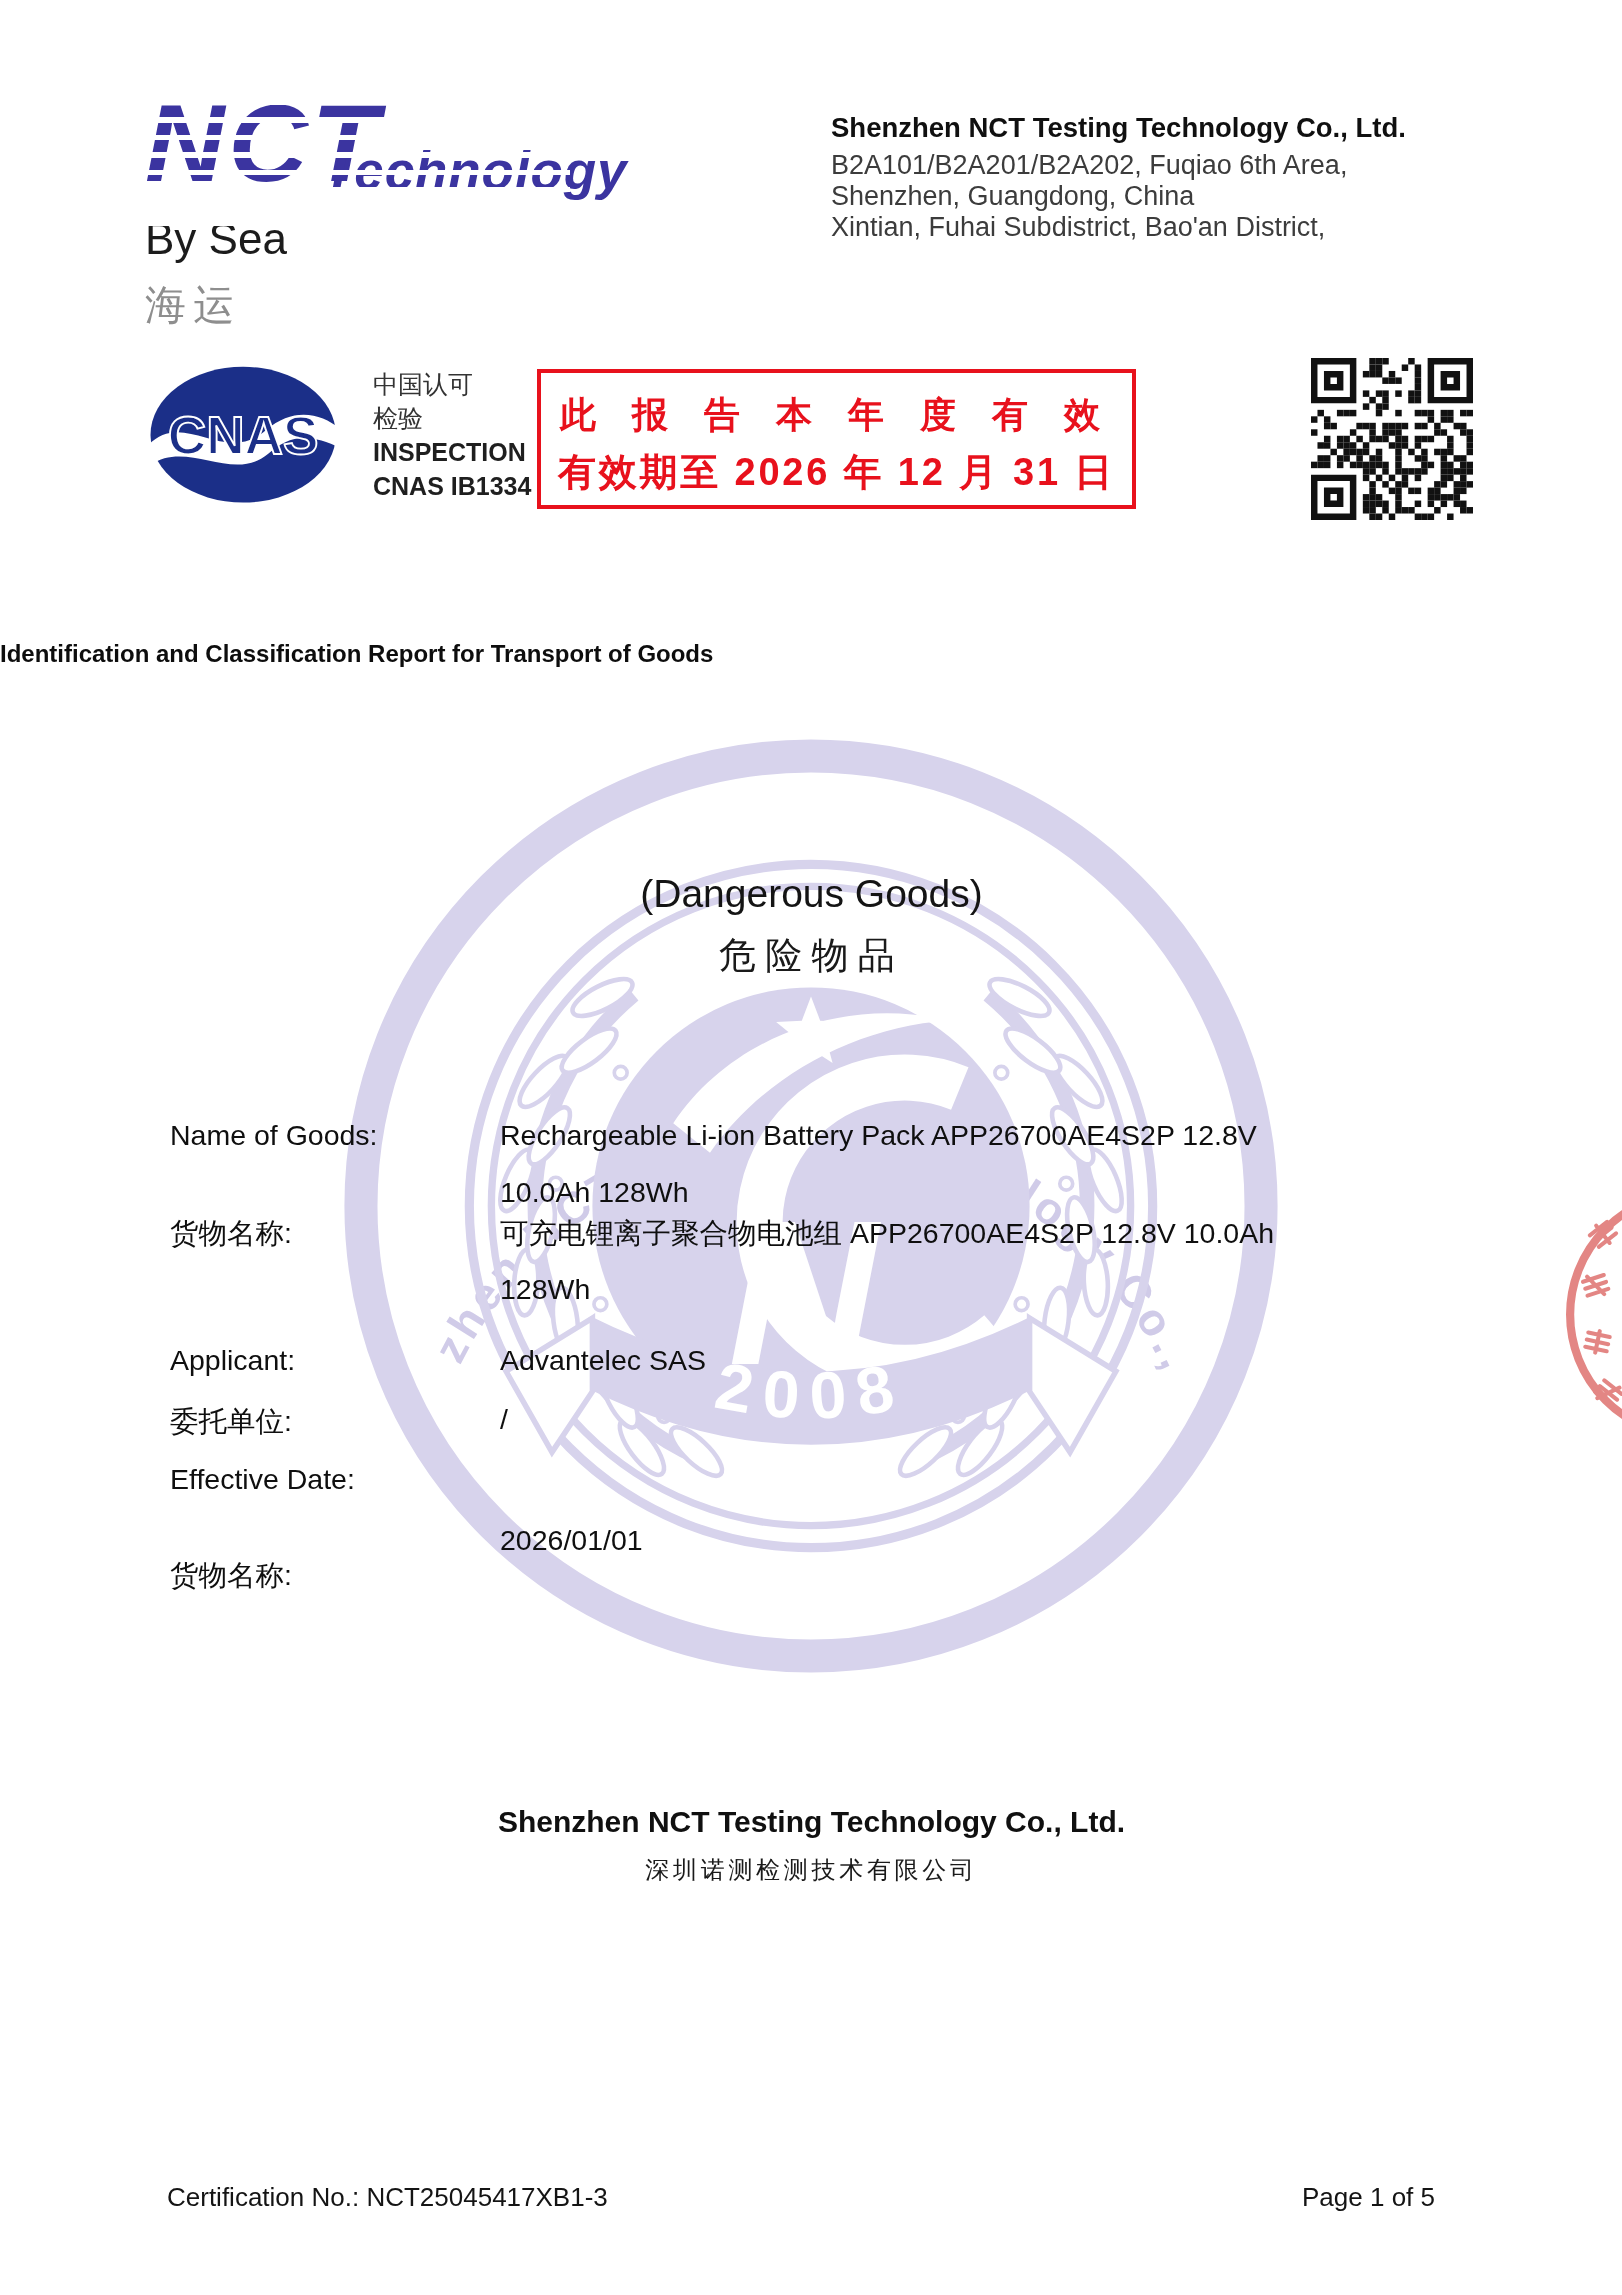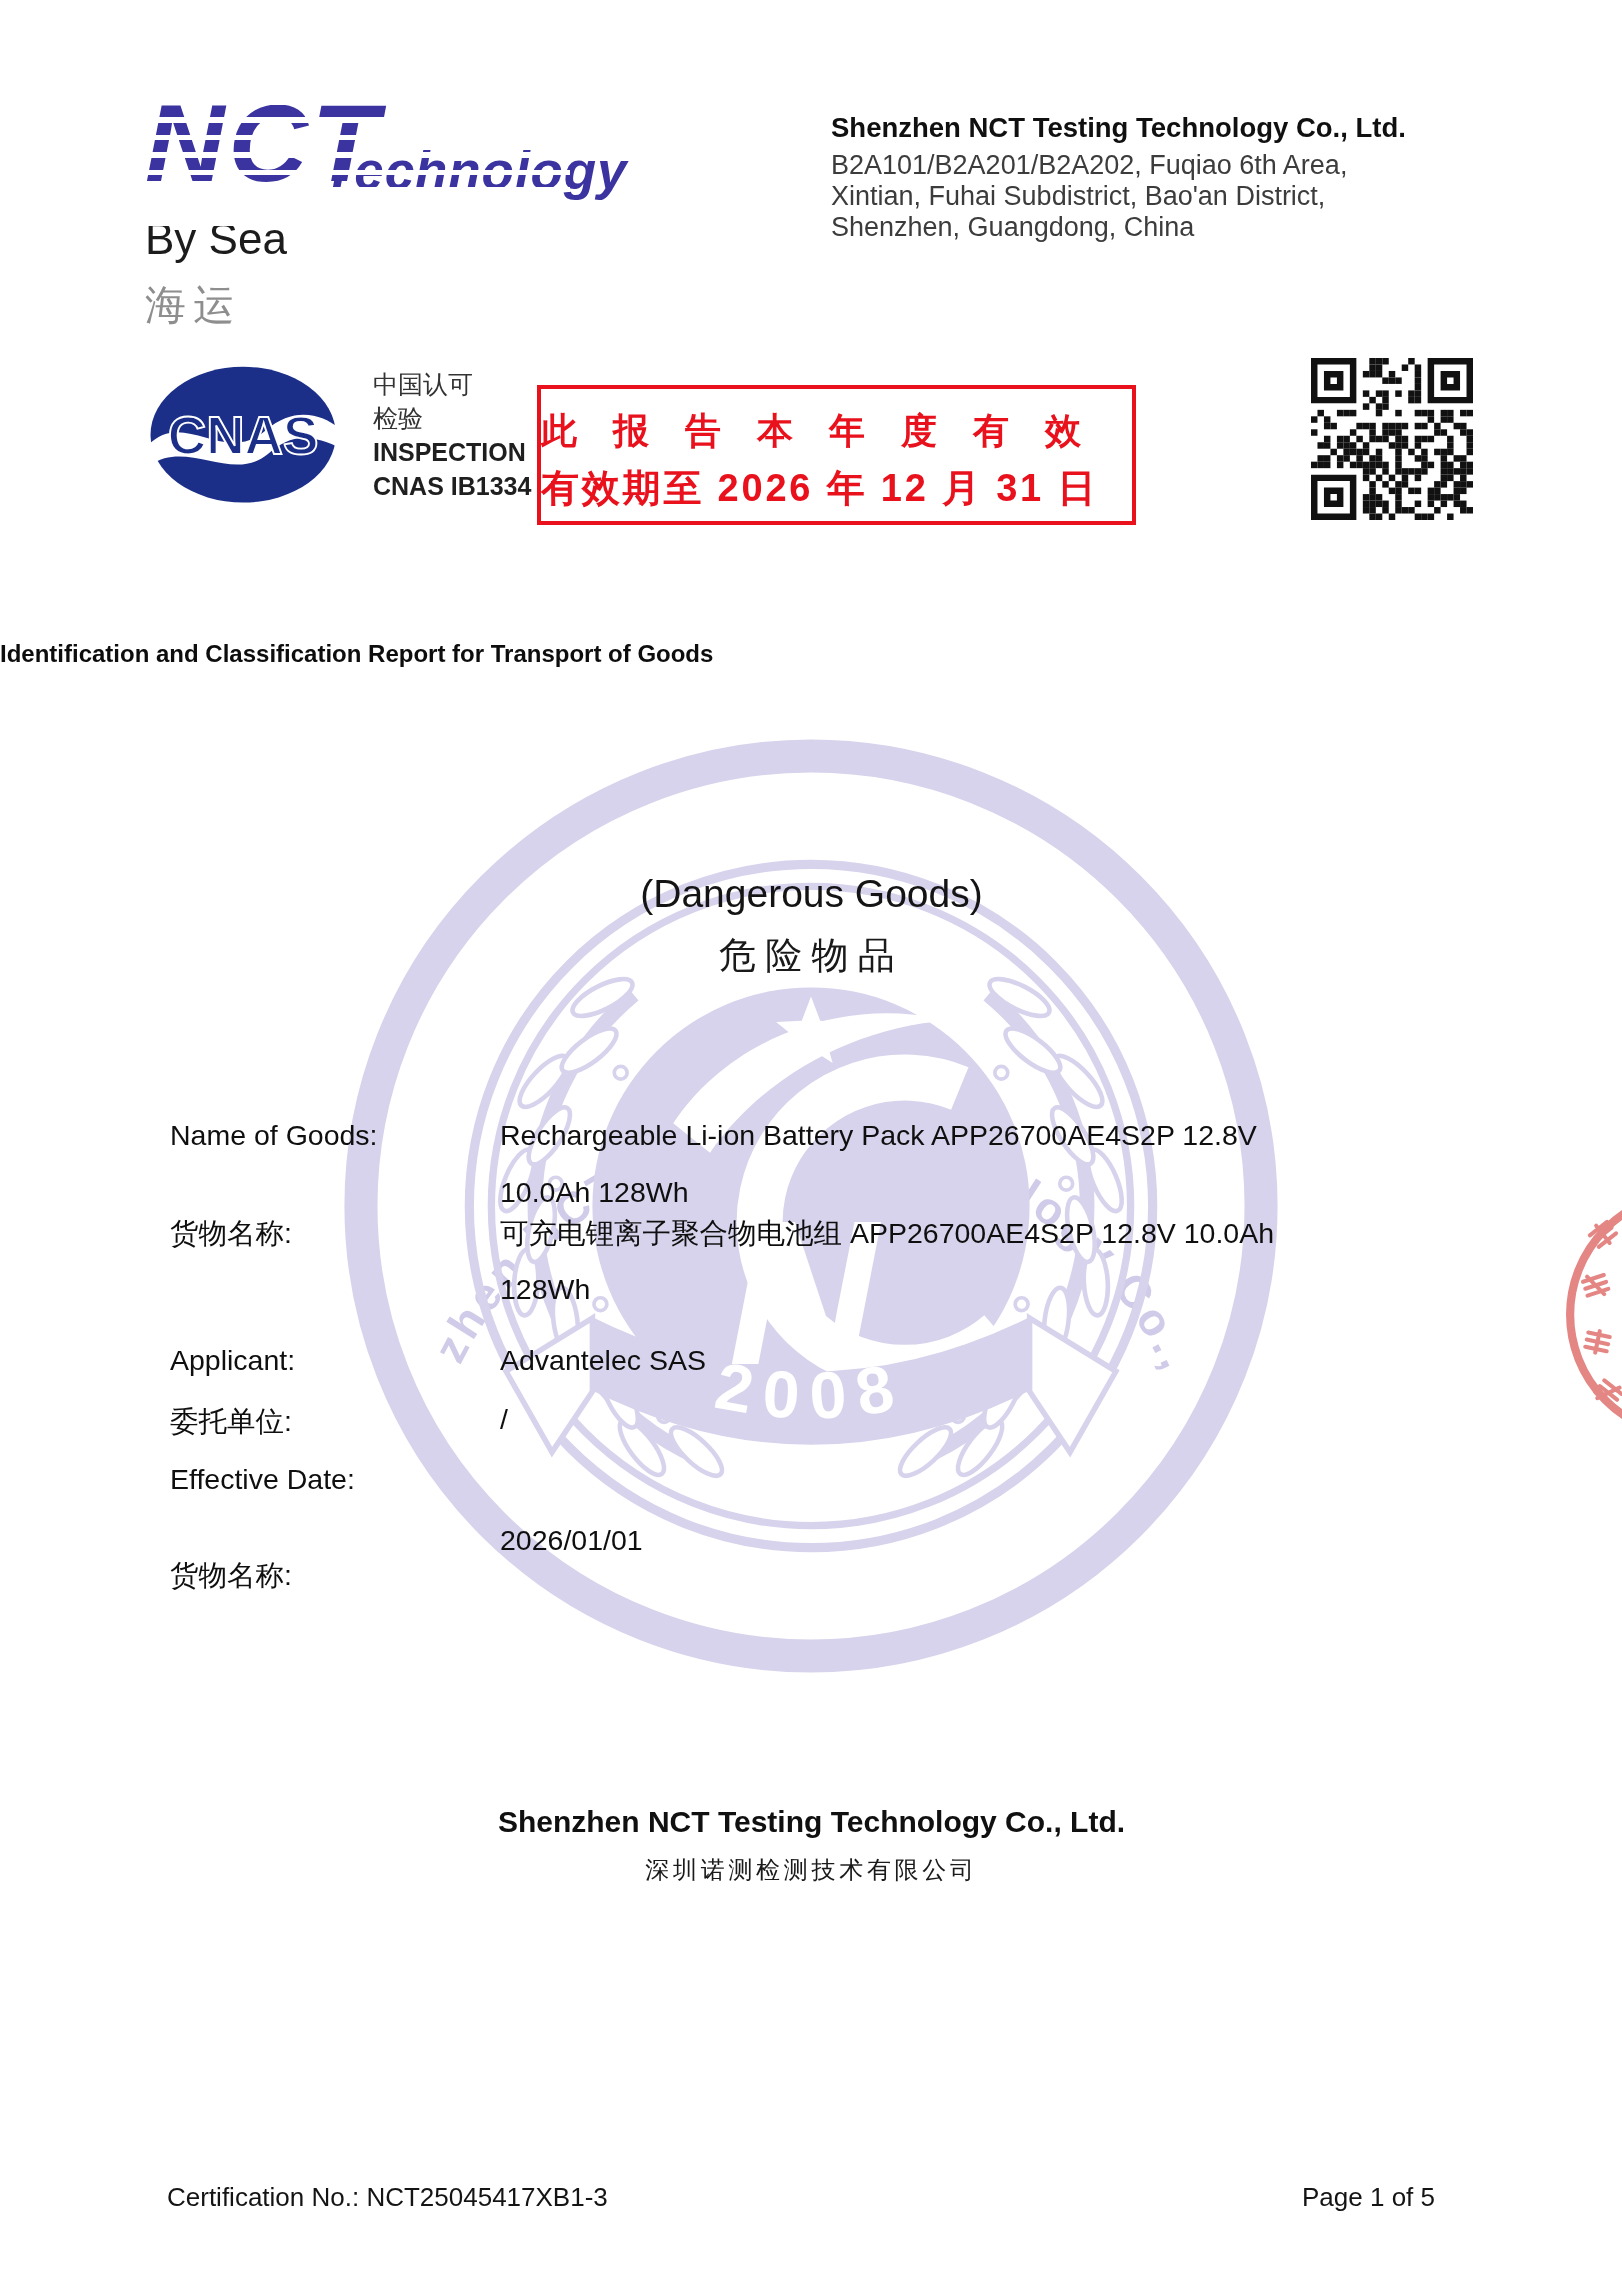--- a/index.html
+++ b/index.html
@@ -16,21 +16,21 @@
   .by-sea{left:145px;top:214px;font-size:44px;color:#1c1c1c;z-index:2;}
   .sea-cn{left:145px;top:278px;font-size:41px;color:#8e8e8e;letter-spacing:7.3px;z-index:2;}
   .company{left:831px;top:112px;width:588px;z-index:2;}
   .company .name{font-weight:700;font-size:27.5px;color:#101010;}
   .company .addr{font-size:27px;color:#3c3c3c;line-height:31px;margin-top:6.4px;}
   
   .cnas-emblem{left:145px;top:362px;z-index:2;}
   .cnas-text{left:373px;top:367px;z-index:2;font-size:25px;line-height:34px;color:#333;}
   .cnas-text .b{font-weight:700;color:#1f1f1f;}
   .valid-box{left:537px;top:369px;width:591px;height:132px;border:4.6px solid #e8111c;
-             z-index:2;margin-top:16px;}
+             text-align:center;z-index:2;}
   .valid-box .l1{margin-top:18.4px;font-size:36px;font-weight:700;color:#e8111c;letter-spacing:13px;}
   .valid-box .l2{margin-top:6.4px;font-size:38px;font-weight:700;color:#e8111c;letter-spacing:2.8px;}
   .qr{left:1311px;top:358px;width:162px;height:162px;z-index:2;}
   
   .title-en{left:0;top:640px;width:100%;text-align:left;font-size:24px;font-weight:700;
             color:#0d0d0d;z-index:2;}
   .title-cn{left:0;top:687px;width:100%;text-align:center;font-size:44px;color:#151515;
             letter-spacing:5.5px;z-index:2;}
   .dg-en{left:0;top:872px;width:100%;text-align:center;font-size:39px;color:#141414;z-index:2;}
   .dg-cn{left:0;top:931px;width:100%;text-align:center;font-size:37px;color:#1a1a1a;
@@ -116,22 +116,22 @@
   <div class="abs brand-nct">NCT</div>
   <div class="abs brand-tech">Technology</div>
   <div class="abs logo-stripes"></div>
   <div class="abs by-sea">By Sea</div>
   <div class="abs sea-cn">海运</div>
 
   <div class="abs company">
     <div class="name">Shenzhen NCT Testing Technology Co., Ltd.</div>
     <div class="addr">
       <div>B2A101/B2A201/B2A202, Fuqiao 6th Area,</div>
+      <div>Shenzhen, Guangdong, China</div>
       <div>Xintian, Fuhai Subdistrict, Bao'an District,</div>
-      <div>Shenzhen, Guangdong, China</div>
     </div>
   </div>
 
   <svg class="abs cnas-emblem" width="200" height="149" viewBox="0 0 218 162" aria-hidden="true">
     <ellipse cx="107" cy="79" rx="101" ry="74" fill="#1b2f88"></ellipse>
     <path d="M 4,90 C 42,50 88,114 132,74 C 162,48 192,56 212,72 L 214,94 C 178,76 156,80 134,100 C 96,132 46,84 6,112 Z" fill="#ffffff"></path>
     <text x="107" y="100" text-anchor="middle" font-family="Liberation Sans, sans-serif" font-size="58" font-weight="900" fill="#1b2f88" stroke="#ffffff" stroke-width="2">CNAS</text>
   </svg>
   <div class="abs cnas-text">
     <div>中国认可</div>

